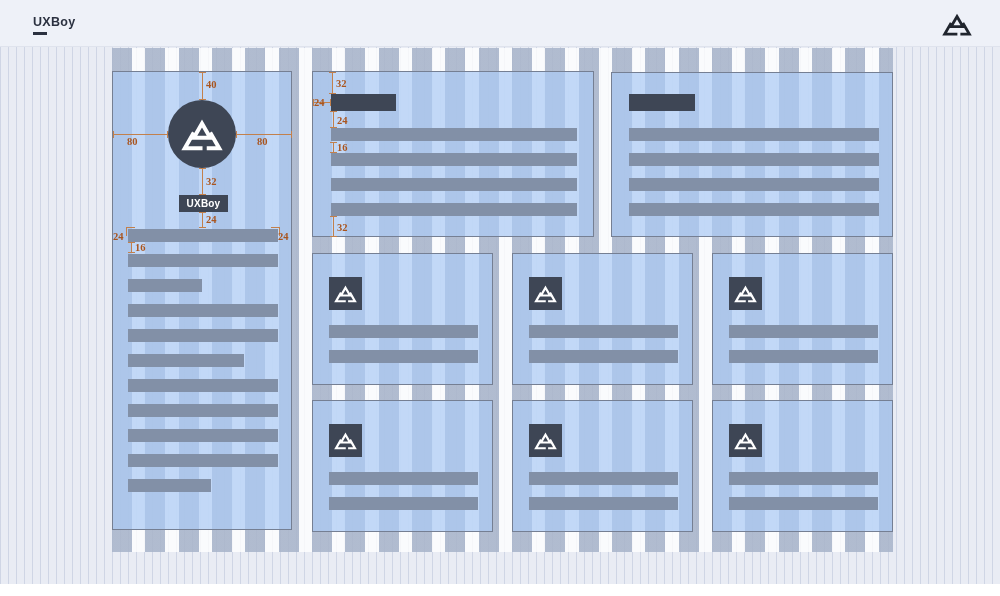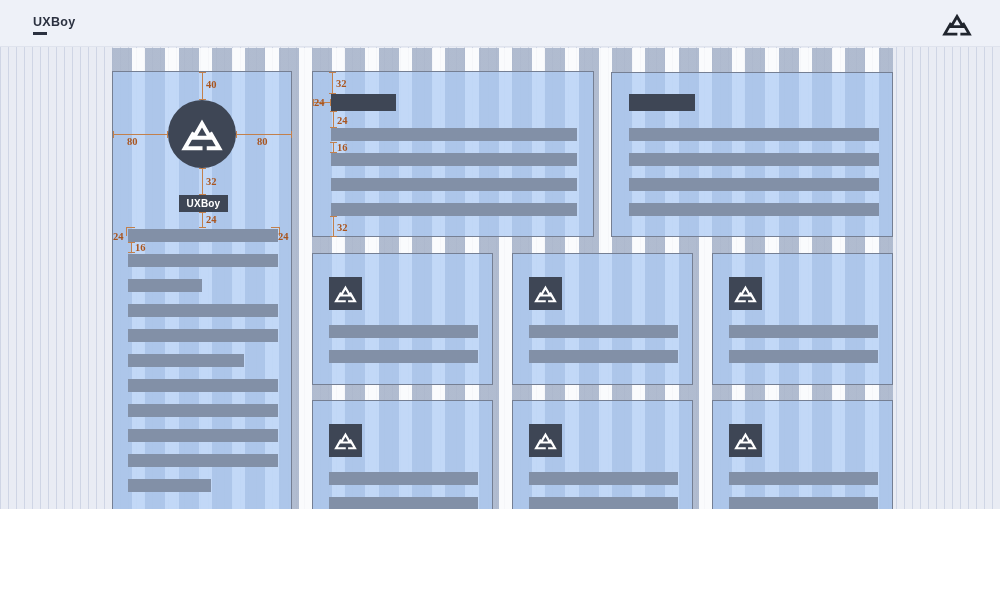--- a/index.html
+++ b/index.html
@@ -3,21 +3,21 @@
 <meta charset="utf-8">
 <style>
   :root{
     --annotation:#a9551f; --annotation-line:#c2804c; --dark:#3e4655;
     --bar-fill:#8290a7; --card-fill:rgba(172,203,244,0.72); --grid-column:rgba(75,100,145,0.42);
     --header-bg:#eef1f8; --header-text:#2b3140; --canvas-bg:#e9ecf4;
     --faint-line:rgba(140,155,190,0.28); --card-border:#757f93; --logo-dark:#20252e;
   }
   *{margin:0;padding:0;box-sizing:border-box;}
   body{font-family:"Liberation Sans",sans-serif;background:#fff;}
-  .screen{position:relative;width:1000px;height:509px;overflow:hidden;background:var(--canvas-bg);}
+  .screen{position:relative;width:1000px;height:584px;overflow:hidden;background:var(--canvas-bg);}
 
   
   .header{position:relative;width:100%;height:47px;background:var(--header-bg);
     border-bottom:1px solid #dfe3ed;z-index:5;}
   .brand{position:absolute;left:33px;top:15px;font-size:12.5px;font-weight:700;
     letter-spacing:.3px;color:var(--header-text);}
   .brand-underline{position:absolute;left:33px;top:32px;width:14px;height:2.5px;background:var(--header-text);}
   .header-logo{position:absolute;right:28px;top:10px;width:30px;height:28px;}
 
   

